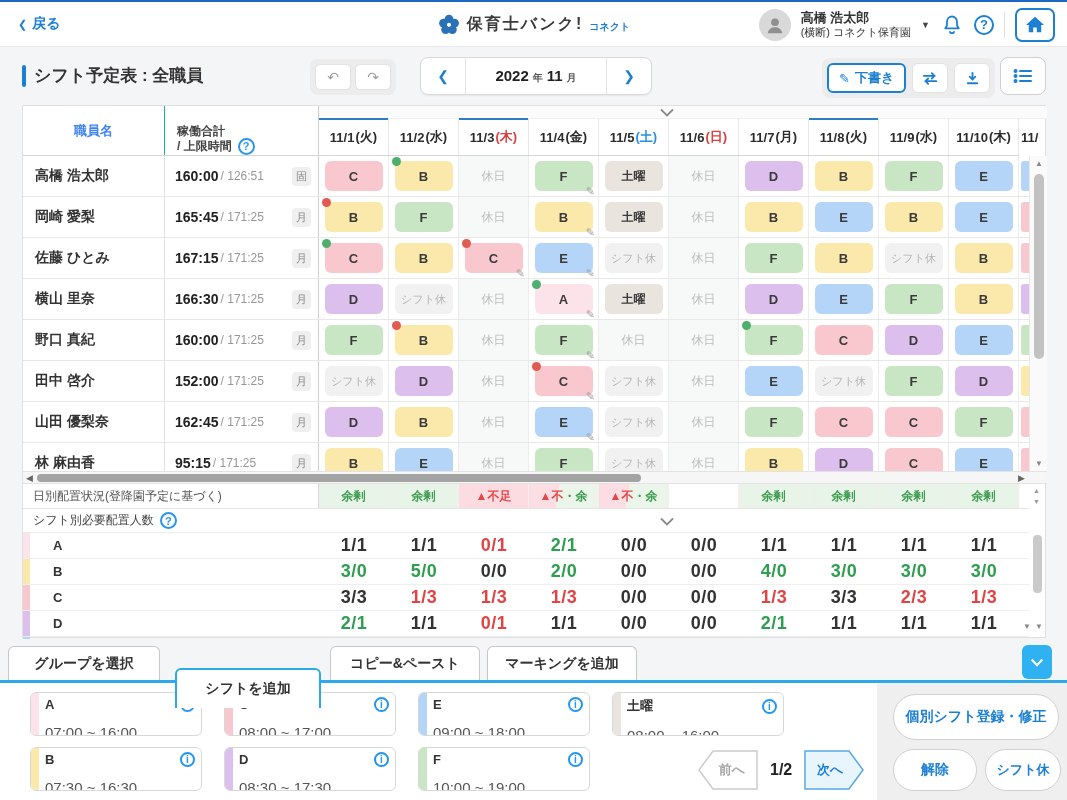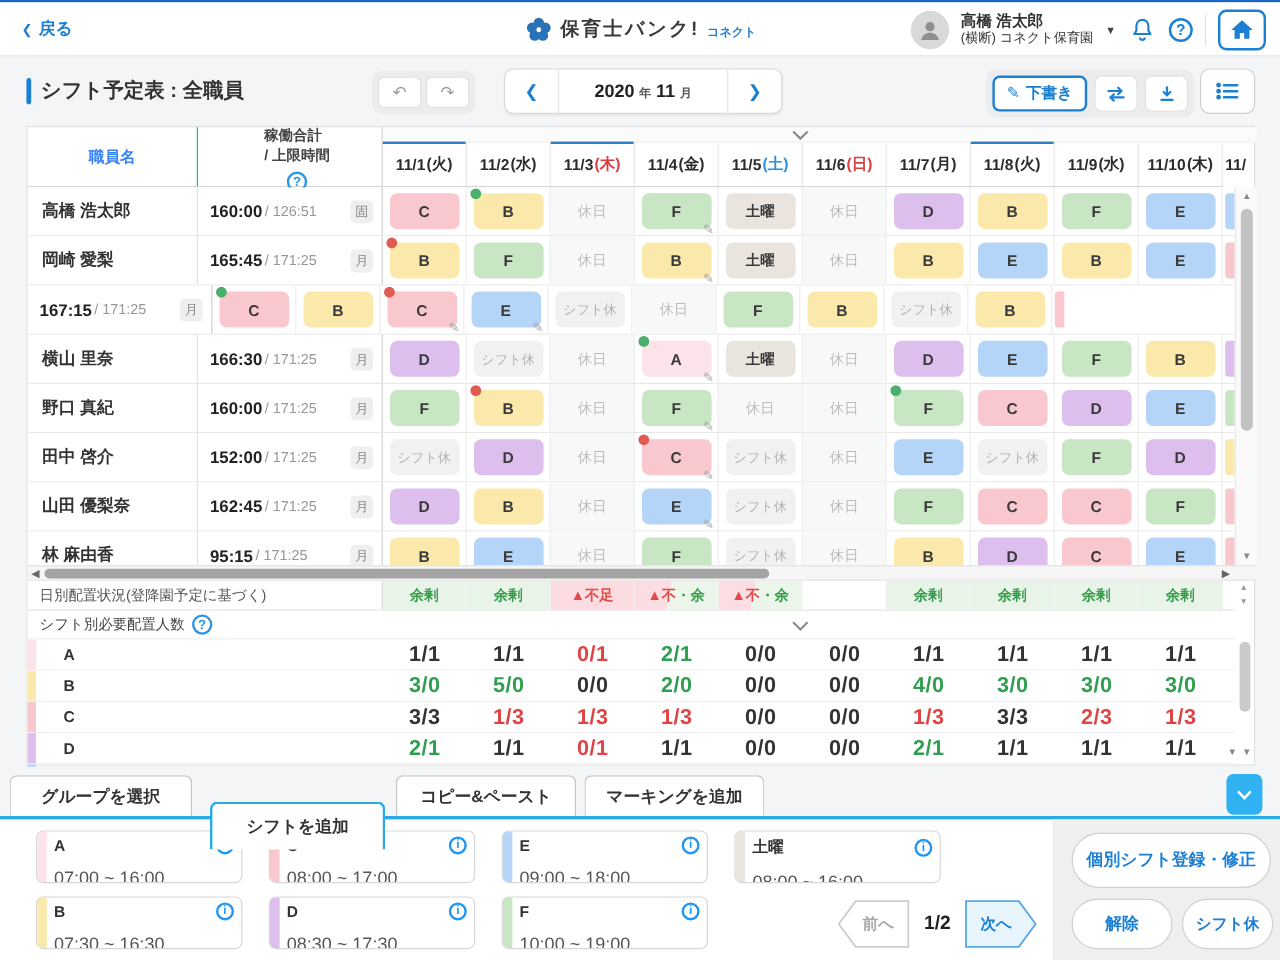--- a/index.html
+++ b/index.html
@@ -36,21 +36,21 @@
   .dn-center .big { font-size:15px; } .dn-center .unit { font-size:10px; color:#555; }
   .toolgrp { position:absolute; left:822px; top:58px; background:#ececec; border-radius:8px; padding:5px; display:flex; gap:6px; align-items:center;}
   .draftbtn { height:30px; background:#fff; border:2px solid #1b7fd4; border-radius:6px; color:#1b7fd4; font-size:13px; font-weight:700; padding:0 10px; display:flex; align-items:center; gap:5px; cursor:pointer;}
   .icobtn { width:36px; height:30px; background:#fff; border:1px solid #e2e2e2; border-radius:6px; display:flex; align-items:center; justify-content:center; cursor:pointer;}
   .listbtn { position:absolute; left:1000px; top:57px; width:46px; height:38px; background:#fff; border:1px solid #cfcfcf; border-radius:8px; display:flex; align-items:center; justify-content:center; cursor:pointer;}
 
   
   .sheet { position:absolute; left:22px; top:105px; width:1024px; height:533px; background:#fff; border:1px solid #e0e0e0; }
   .lhead { position:absolute; left:0; top:0; width:296px; height:50px; display:flex; border-bottom:1px solid #d6d6d6;}
   .lhead .c1 { width:142px; border-right:1px solid #14b8a6; display:flex; align-items:center; justify-content:center; font-size:13px; font-weight:700; color:#3b82f6;}
-  .lhead .c2 { width:154px; border-right:1px solid #cfcfcf; display:flex; align-items:center; padding-left:12px; gap:6px; font-size:12px; font-weight:700; color:#444; line-height:1.3;flex-direction:column;}
+  .lhead .c2 { width:154px; border-right:1px solid #cfcfcf; display:flex; align-items:flex-end; padding-left:12px; gap:6px; font-size:12px; font-weight:700; color:#444; line-height:1.3;}
   .q2 { width:17px; height:17px; border:2px solid #2b96e8; border-radius:50%; color:#2b96e8; font-size:11px; font-weight:700; display:flex; align-items:center; justify-content:center; flex:none; cursor:pointer;}
   .dstrip { position:absolute; left:296px; top:0; width:728px; height:13px; background:#fbfbfb; border-bottom:1px solid #f0f0f0; }
   .strip-chevron { position:absolute; left:340px; top:2px; cursor:pointer;}
   .dheads { position:absolute; left:296px; top:13px; width:700px; height:37px; display:flex; border-bottom:1px solid #d6d6d6;}
   .dhead { width:70px; position:relative; border-right:1px solid #e7e7e7; display:flex; align-items:center; justify-content:center; font-size:13px; font-weight:700; color:#2b2b2b; cursor:pointer;}
   .dmark { position:absolute; top:-1px; left:0; right:0; height:2px; background:#2e7cc3;}
   .dpart { position:absolute; left:998px; top:13px; height:37px; display:flex; align-items:center; font-size:13px; font-weight:700; color:#2b2b2b;}
   .wk { margin-left:1px; } .wk.r{color:#d84040;} .wk.b{color:#2b8fe0;} .wk.k{color:#2b2b2b;}
 
   .body { position:absolute; left:0; top:50px; width:1006px; height:315px; overflow:hidden; }
@@ -184,21 +184,21 @@
     <div class="ptxt">シフト予定表 : 全職員</div>
   </div>
   <div class="undogrp">
     <div class="ubtn">↶</div>
     <div class="ubtn">↷</div>
   </div>
   <div class="datenav">
     <div class="dn-arrow">❮</div>
     <div class="dn-sep"></div>
     <div class="dn-center">
-      <span class="big">2020</span>
+      <span class="big">2022</span>
       <span class="unit">年</span>
       <span class="big">11</span>
       <span class="unit">月</span>
     </div>
     <div class="dn-sep"></div>
     <div class="dn-arrow">❯</div>
   </div>
   <div class="toolgrp">
     <div class="draftbtn">
       <span>✎</span>
@@ -377,20 +377,21 @@
             <div class="chip" style="background: rgb(251, 233, 171);">B</div>
           </div>
           <div class="cell">
             <div class="chip" style="background: rgb(181, 213, 248);">E</div>
           </div>
           <div class="slcol">
             <div class="slchip" style="background: rgb(249, 200, 207);"></div>
           </div>
         </div>
         <div class="srow">
+          <div class="sname">佐藤 ひとみ</div>
           <div class="shours">
             <span class="hv">167:15</span>
             <span>/ 171:25</span>
             <span class="sbadge">月</span>
           </div>
           <div class="cell">
             <div class="chip" style="background: rgb(249, 200, 207);">C</div>
             <div class="dot g"></div>
           </div>
           <div class="cell">

